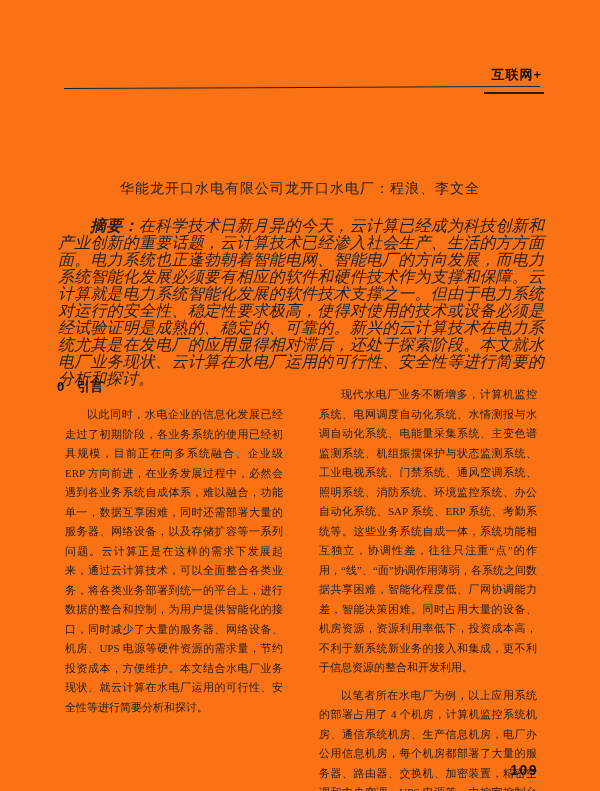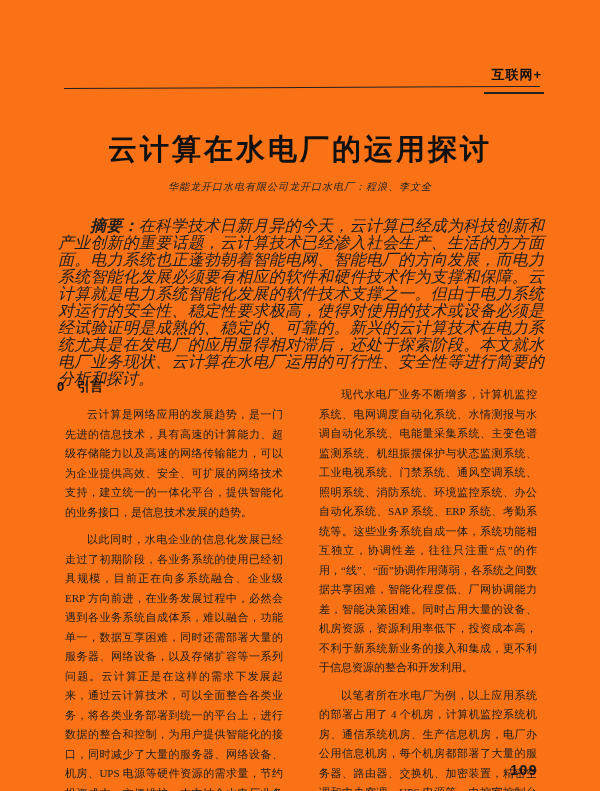--- a/index.html
+++ b/index.html
@@ -35,22 +35,21 @@
   .title {
     position: absolute; top: 130px; left: 0; width: 100%;
     margin: 0; text-align: center;
     font-family: "Liberation Sans", "DejaVu Sans", sans-serif;
     font-size: 29px; font-weight: bold; letter-spacing: 3px;
     color: #111;
   }
   .byline {
     position: absolute; top: 180px; left: 0; width: 100%;
     text-align: center;
-    font-style: italic;
-    font-size: 10px; letter-spacing: 1px;
+    font-size: 14px; letter-spacing: 1px;
     color: #222;
   }
   
   .front-matter {
     position: absolute; top: 217px; left: 58px; width: 486px;
     font-style: italic;
     font-size: 16px; line-height: 17px;
     text-align: justify;
     color: #1d1d1d;
   }
@@ -85,33 +84,31 @@
 </style>
 </head>
 <body>
 
 <div class="page">
 
   <span class="corner-label">互联网+</span>
   <div class="header-rule"></div>
   <div class="header-rule-accent"></div>
 
-  <h1 class="title">云计算在水电厂的运用探讨</h1>
 
   <div class="byline">华能龙开口水电有限公司龙开口水电厂：程浪、李文全</div>
 
   <div class="front-matter">
     <p class="para"><span class="label">摘要：</span><span>在科学技术日新月异的今天，云计算已经成为科技创新和产业创新的重要话题，云计算技术已经渗入社会生产、生活的方方面面。电力系统也正蓬勃朝着智能电网、智能电厂的方向发展，而电力系统智能化发展必须要有相应的软件和硬件技术作为支撑和保障。云计算就是电力系统智能化发展的软件技术支撑之一。但由于电力系统对运行的安全性、稳定性要求极高，使得对使用的技术或设备必须是经试验证明是成熟的、稳定的、可靠的。新兴的云计算技术在电力系统尤其是在发电厂的应用显得相对滞后，还处于探索阶段。本文就水电厂业务现状、云计算在水电厂运用的可行性、安全性等进行简要的分析和探讨。</span></p>
   </div>
 
   <div class="columns">
 
     <div class="col">
       <h2 class="section-heading">0　引言</h2>
-      <p>云计算是网络应用的发展趋势，是一门先进的信息技术，具有高速的计算能力、超级存储能力以及高速的网络传输能力，可以为企业提供高效、安全、可扩展的网络技术支持，建立统一的一体化平台，提供智能化的业务接口，是信息技术发展的趋势。</p>
       <p>以此同时，水电企业的信息化发展已经走过了初期阶段，各业务系统的使用已经初具规模，目前正在向多系统融合、企业级 ERP 方向前进，在业务发展过程中，必然会遇到各业务系统自成体系，难以融合，功能单一，数据互享困难，同时还需部署大量的服务器、网络设备，以及存储扩容等一系列问题。云计算正是在这样的需求下发展起来，通过云计算技术，可以全面整合各类业务，将各类业务部署到统一的平台上，进行数据的整合和控制，为用户提供智能化的接口，同时减少了大量的服务器、网络设备、机房、UPS 电源等硬件资源的需求量，节约投资成本，方便维护。本文结合水电厂业务现状、就云计算在水电厂运用的可行性、安全性等进行简要分析和探讨。</p>
 
     </div>
 
     <div class="col">
       <p>现代水电厂业务不断增多，计算机监控系统、电网调度自动化系统、水情测报与水调自动化系统、电能量采集系统、主变色谱监测系统、机组振摆保护与状态监测系统、工业电视系统、门禁系统、通风空调系统、照明系统、消防系统、环境监控系统、办公自动化系统、SAP 系统、ERP 系统、考勤系统等。这些业务系统自成一体，系统功能相互独立，协调性差，往往只注重“点”的作用，“线”、“面”协调作用薄弱，各系统之间数据共享困难，智能化程度低、厂网协调能力差，智能决策困难。同时占用大量的设备、机房资源，资源利用率低下，投资成本高，不利于新系统新业务的接入和集成，更不利于信息资源的整合和开发利用。</p>
       <p>以笔者所在水电厂为例，以上应用系统的部署占用了 4 个机房，计算机监控系统机房、通信系统机房、生产信息机房，电厂办公用信息机房，每个机房都部署了大量的服务器、路由器、交换机、加密装置，精密空调和中央空调、UPS 电源等，中控室控制台上摆满了各种应用系统的显示器，这种单个应用部署在单台物理机上的实现方式，使得设备的资源利用率大大降低、据统计，设备平均利用率大约只有 5%-15%，不但投入资金较多，更重要的是由</p>
     </div>
 
   </div>

